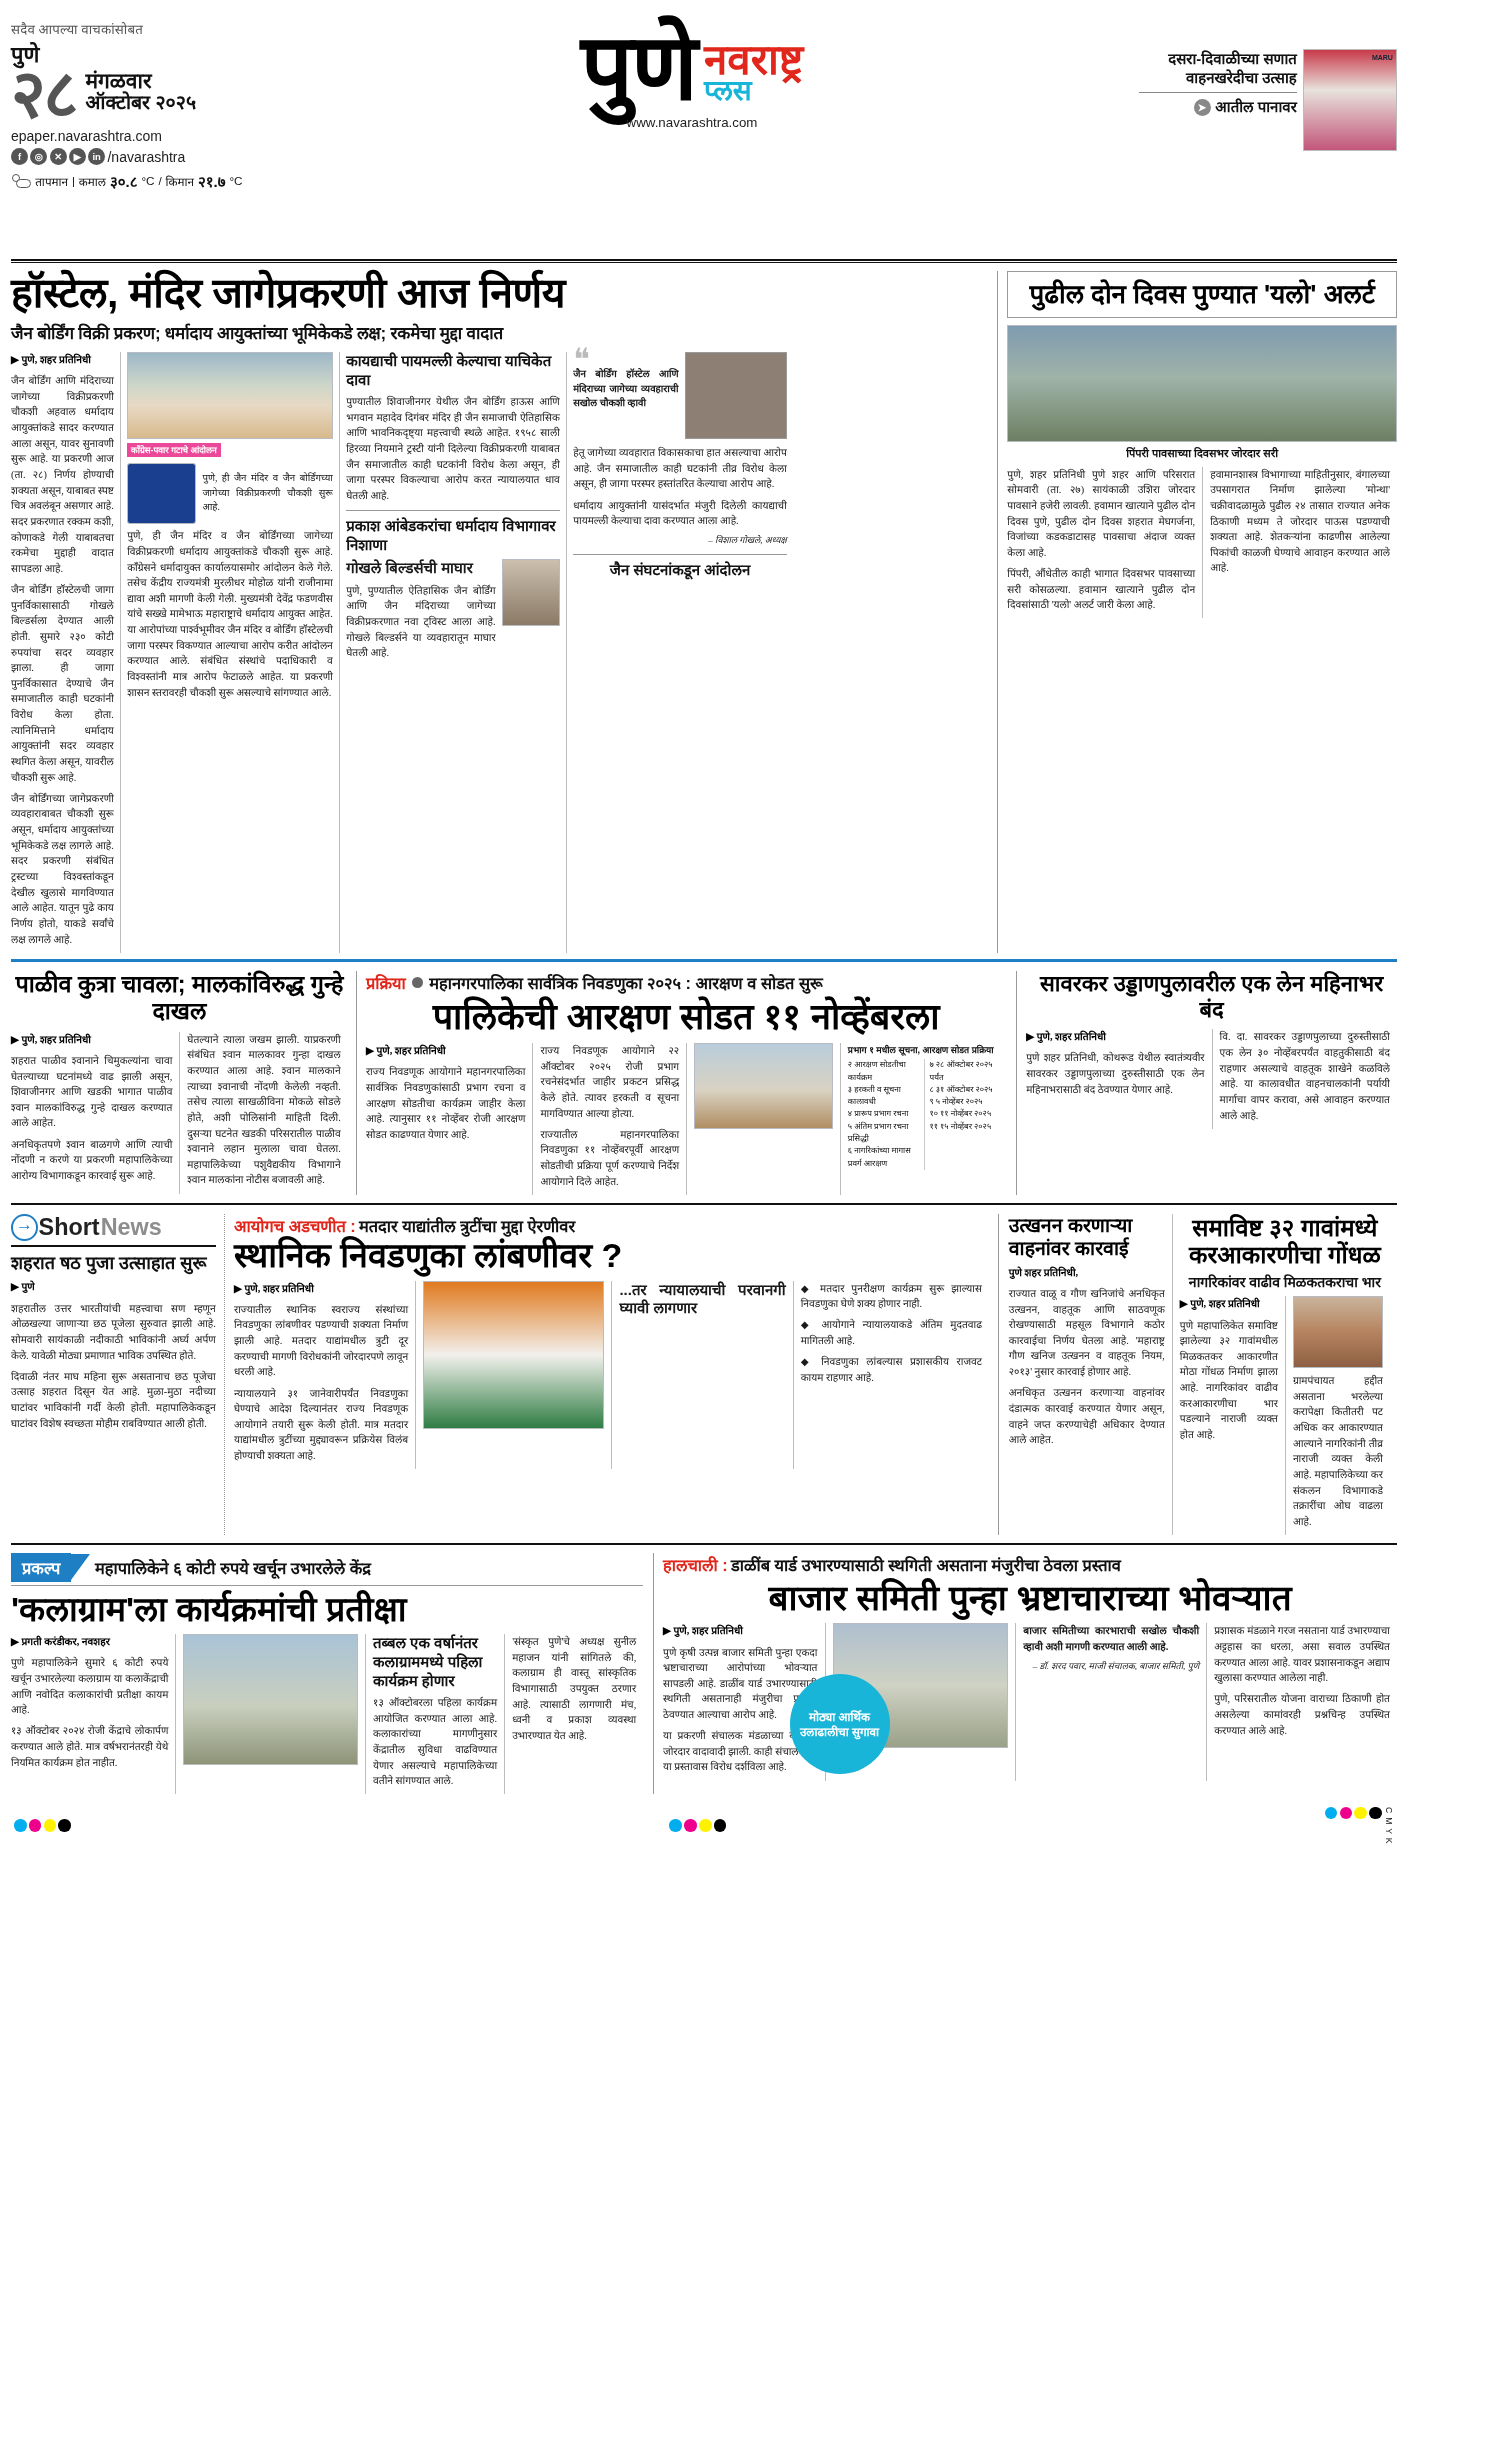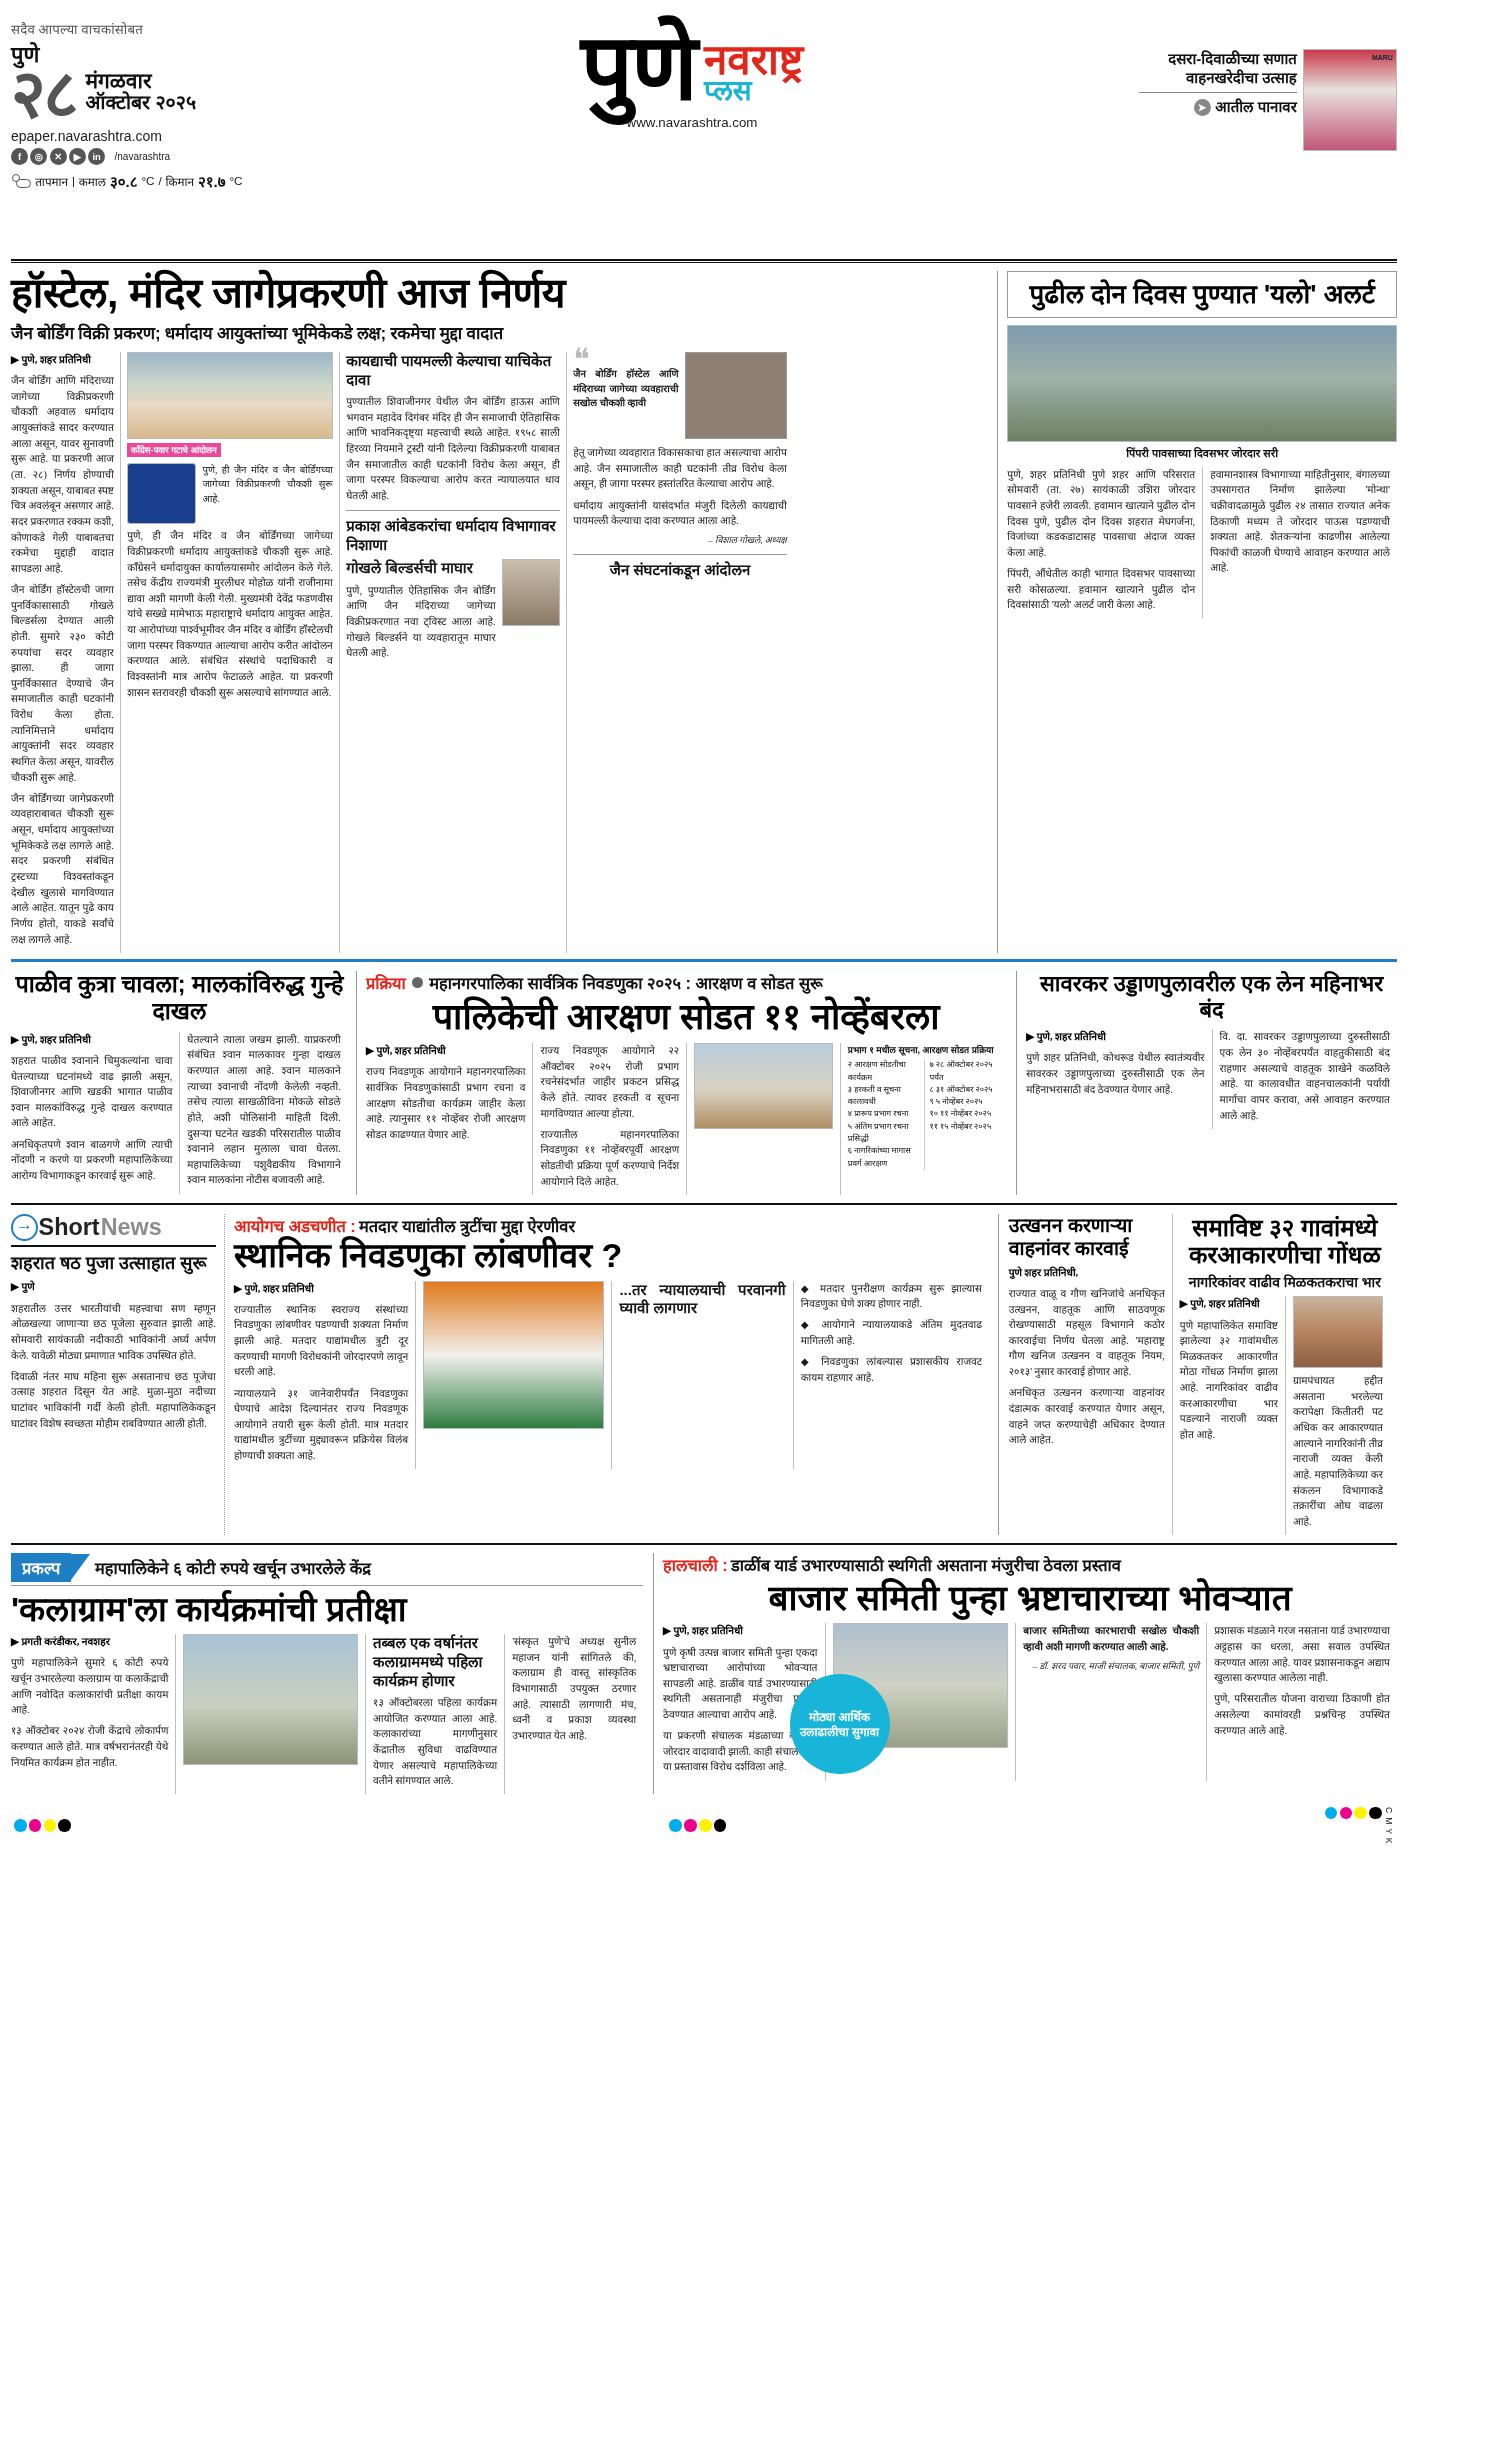--- a/index.html
+++ b/index.html
@@ -21,21 +21,21 @@
   .city { font-size:22px; font-weight:bold; line-height:1; margin-top:6.2px; font-family:"Liberation Sans",sans-serif;}
   .dateblock { display:flex; align-items:flex-start; margin-top:-3.1px; }
   .bigdate { font-size:67px; font-weight:bold; color:#555; line-height:.92; font-family:"Liberation Sans",sans-serif; letter-spacing:-2.3px;}
   .dayyear { margin-left:9.4px; padding-top:6.2px; }
   .dayname { font-size:21px; font-weight:bold; line-height:1.05; font-family:"Liberation Sans",sans-serif;}
   .monthyear { font-size:19.5px; font-weight:bold; line-height:1.1; font-family:"Liberation Sans",sans-serif;}
   .epaper-url { font-size:14px; color:#222; margin-top:3.1px; font-family:"Liberation Sans",sans-serif;}
   .social-row { display:flex; align-items:center; gap:2.3px; margin-top:3.9px; }
   .sic { width:17px; height:17px; border-radius:50%; background:#555; color:#fff; font-size:9.4px; font-weight:bold;
          display:flex; align-items:center; justify-content:center; font-family:"Liberation Sans",sans-serif;}
-  .social-handle { font-size:10px; margin-left:7px; font-family:"Liberation Sans",sans-serif; color:#222;}
+  .social-handle { font-size:14px; margin-left:0; font-family:"Liberation Sans",sans-serif; color:#222;}
   .temp-row { display:flex; align-items:center; gap:3.9px; margin-top:5.5px; font-size:11.7px; font-family:"Liberation Sans",sans-serif;}
   .temp-row b { font-size:15px; }
   .sun-ic { width:20.3px; height:15.6px; position:relative; }
   .sun-ic .c1{ position:absolute; right:0; bottom:0.8px; width:15px; height:8.6px; border:1.6px solid #555; border-radius:7px; background:#fff;}
   .sun-ic .c2{ position:absolute; left:0.8px; top:0.8px; width:8.6px; height:8.6px; border:1.6px solid #555; border-radius:50%; background:#fff;}
 
   .mh-center { flex:1; text-align:center; padding-top:20.3px; position:relative;}
   .logo-wrap { display:inline-flex; align-items:flex-start; justify-content:center; }
   .logo-pune { font-size:92px; font-weight:bold; line-height:.86; color:#000; font-family:"Liberation Sans",sans-serif; letter-spacing:-1.6px;}
   .logo-right { margin-left:7.8px; padding-top:12.5px; text-align:left;}
@@ -222,21 +222,21 @@
             <p><span class="dep">▶ पुणे, शहर प्रतिनिधी</span></p>
             <p>जैन बोर्डिंग आणि मंदिराच्या जागेच्या विक्रीप्रकरणी चौकशी अहवाल धर्मादाय आयुक्तांकडे सादर करण्यात आला असून, यावर सुनावणी सुरू आहे. या प्रकरणी आज (ता. २८) निर्णय होण्याची शक्यता असून, याबाबत स्पष्ट चित्र अवलंबून असणार आहे. सदर प्रकरणात रक्कम कशी, कोणाकडे गेली याबाबतचा रकमेचा मुद्दाही वादात सापडला आहे.</p>
             <p>जैन बोर्डिंग हॉस्टेलची जागा पुनर्विकासासाठी गोखले बिल्डर्सला देण्यात आली होती. सुमारे २३० कोटी रुपयांचा सदर व्यवहार झाला. ही जागा पुनर्विकासात देण्याचे जैन समाजातील काही घटकांनी विरोध केला होता. त्यानिमित्ताने धर्मादाय आयुक्तांनी सदर व्यवहार स्थगित केला असून, यावरील चौकशी सुरू आहे.</p>
             <p>जैन बोर्डिंगच्या जागेप्रकरणी व्यवहाराबाबत चौकशी सुरू असून, धर्मादाय आयुक्तांच्या भूमिकेकडे लक्ष लागले आहे. सदर प्रकरणी संबंधित ट्रस्टच्या विश्वस्तांकडून देखील खुलासे मागविण्यात आले आहेत. यातून पुढे काय निर्णय होतो, याकडे सर्वांचे लक्ष लागले आहे.</p>
           </div>
         </div>
 
         <div class="s1c vline" style="width:219px;">
           <div class="photo ph-build" style="width:100%;height:87px;"></div>
           <div style="margin-top:3.1px;"><span class="cap-red">काँग्रेस-पवार गटाचे आंदोलन</span></div>
-          <div style="display:flex;gap:6.2px;margin-top:5.5px;">
+          <div style="display:flex;gap:6.2px;margin-top:5.5px;align-items:center;">
             <div class="photo ph-logo" style="width:69px;height:61px;border-radius:3.1px;"></div>
             <div class="body-txt" style="flex:1;font-size:9.7px;">पुणे, ही जैन मंदिर व जैन बोर्डिंगच्या जागेच्या विक्रीप्रकरणी चौकशी सुरू आहे.</div>
           </div>
           <div class="body-txt" style="margin-top:4.7px;">
             <p>पुणे, ही जैन मंदिर व जैन बोर्डिंगच्या जागेच्या विक्रीप्रकरणी धर्मादाय आयुक्तांकडे चौकशी सुरू आहे. काँग्रेसने धर्मादायुक्त कार्यालयासमोर आंदोलन केले गेले. तसेच केंद्रीय राज्यमंत्री मुरलीधर मोहोळ यांनी राजीनामा द्यावा अशी मागणी केली गेली. मुख्यमंत्री देवेंद्र फडणवीस यांचे सख्खे मामेभाऊ महाराष्ट्राचे धर्मादाय आयुक्त आहेत. या आरोपांच्या पार्श्वभूमीवर जैन मंदिर व बोर्डिंग हॉस्टेलची जागा परस्पर विकण्यात आल्याचा आरोप करीत आंदोलन करण्यात आले. संबंधित संस्थांचे पदाधिकारी व विश्वस्तांनी मात्र आरोप फेटाळले आहेत. या प्रकरणी शासन स्तरावरही चौकशी सुरू असल्याचे सांगण्यात आले.</p>
           </div>
         </div>
 
         <div class="s1c vline" style="width:227px;">
           <div class="sub-head-l2">कायद्याची पायमल्ली केल्याचा याचिकेत दावा</div>

